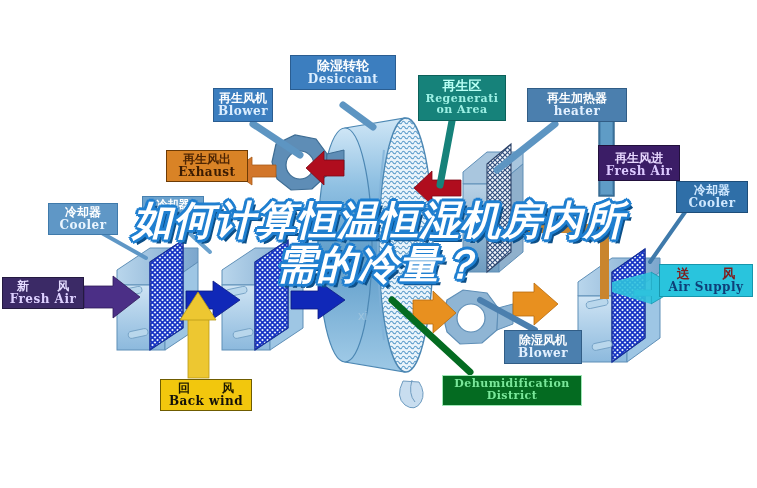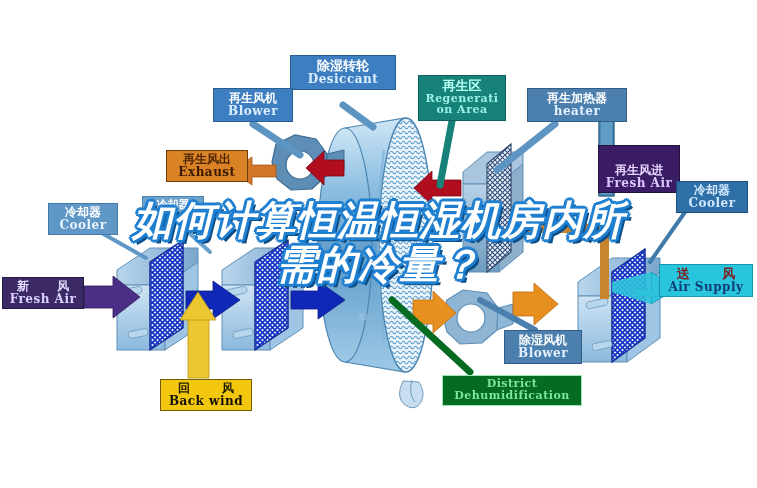--- a/index.html
+++ b/index.html
@@ -44,21 +44,21 @@
 
   
   .lbl-desiccant {
     left: 290px; top: 55px; width: 106px; padding: 3px 2px 4px;
     background: #3c7ebf; border: 1px solid #2a5d91; color: #eaf4ff;
   }
   .lbl-desiccant .cn { font-size: 13px; color:#ffffff; }
   .lbl-desiccant .en { font-size: 12px; color:#dceeff; }
 
   .lbl-regen-blower {
-    left: 213px; top: 88px; width: 80px; padding: 3px 2px 4px;
+    left: 213px; top: 88px; width: 60px; padding: 3px 2px 4px;
     background: #3c7ebf; border: 1px solid #2a5d91;
   }
   .lbl-regen-blower .cn { font-size: 12px; color:#ffffff; }
   .lbl-regen-blower .en { font-size: 12px; color:#dceeff; }
 
   .lbl-regen-area {
     left: 418px; top: 55px; width: 88px; padding: 3px 2px 4px;
     background: #16827a; border: 1px solid #0c6059; margin-top: 20px;
   }
   .lbl-regen-area .cn { font-size: 13px; color:#b8fff4; }
@@ -72,21 +72,21 @@
   .lbl-heater .en { font-size: 12px; color:#e2f0ff; }
 
   .lbl-exhaust {
     left: 166px; top: 150px; width: 82px; padding: 2px 2px 3px;
     background: #d98326; border: 1px solid #6d3b05;
   }
   .lbl-exhaust .cn { font-size: 12px; color:#4d2503; }
   .lbl-exhaust .en { font-size: 12px; color:#3a1b02; }
 
   .lbl-regen-fresh {
-    left: 598px; top: 145px; width: 82px; padding: 18px 2px 3px;
+    left: 598px; top: 145px; width: 82px; padding: 6px 2px 3px;
     background: #3b1d66; border: 1px solid #22113c; text-align: center;
   }
   .lbl-regen-fresh .cn { font-size: 12px; color:#e8d8ff; }
   .lbl-regen-fresh .en { font-size: 12px; color:#dcc8ff; }
 
   .lbl-cooler-right {
     left: 676px; top: 181px; width: 72px; padding: 2px 2px 3px;
     background: #2f6fa8; border: 1px solid #1d4d79;
   }
   .lbl-cooler-right .cn { font-size: 12px; color:#cfe8ff; }
@@ -386,22 +386,22 @@
     <span class="cn">回 风</span>
     <span class="en">Back wind</span>
   </div>
 
   <div class="callout lbl-dehum-blower">
     <span class="cn">除湿风机</span>
     <span class="en">Blower</span>
   </div>
 
   <div class="callout lbl-dehum-district">
+    <span class="en">Dehumidification</span>
     <span class="en">District</span>
-    <span class="en">Dehumidification</span>
   </div>
 
   <div class="callout lbl-air-supply">
     <span class="cn">送 风</span>
     <span class="en">Air Supply</span>
   </div>
 
   <div id="headline">
     <span class="line">如何计算恒温恒湿机房内所</span>
     <span class="line">需的冷量？</span>

